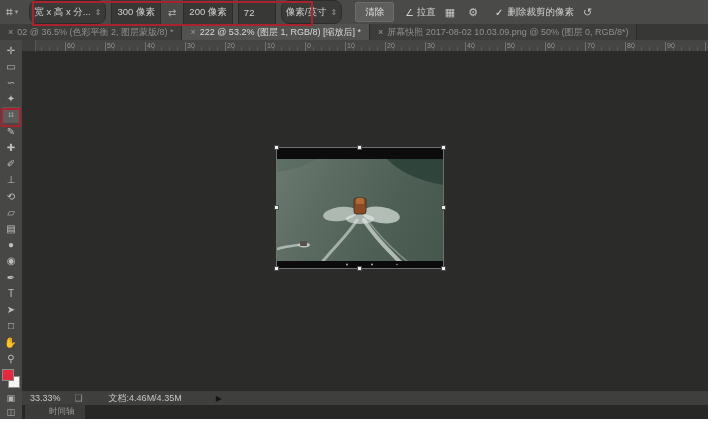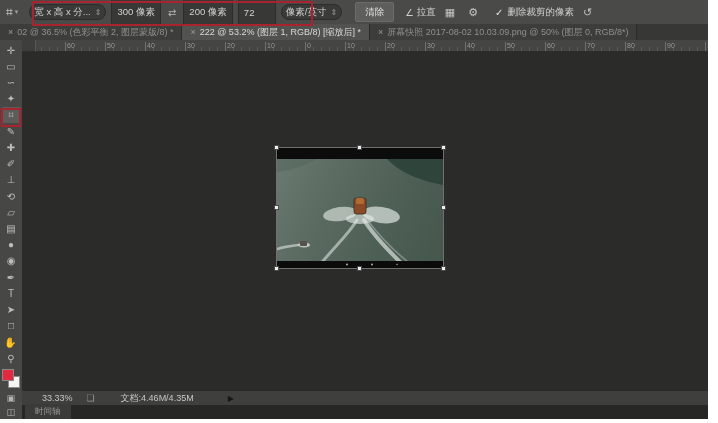--- a/index.html
+++ b/index.html
@@ -7,21 +7,21 @@
   .page { position:relative; width:718px; height:423px; background:#ffffff; overflow:hidden; }
   .app { position:absolute; left:0; top:0; width:708px; height:419px; background:#2b2b2a; overflow:hidden; }
 
   
   .options-bar { position:absolute; left:0; top:0; width:708px; height:24px; background:#4a4a48;
     display:flex; align-items:center; gap:5px; padding-left:6px; font-size:9.5px; color:#d2d2d2; }
   .tool-badge { display:flex; align-items:center; gap:2px; margin-right:6px; color:#e0e0e0; }
   .tool-badge .glyph { font-size:12px; }
   .tool-badge .caret { font-size:7px; color:#9f9f9f; }
   .obox { background:#3a3a38; border:1px solid #2c2c2a; border-radius:8px; padding:2px 4px;
-    display:flex; align-items:center; gap:4px; white-space:nowrap; height:16px; }
+    display:flex; align-items:center; gap:4px; white-space:nowrap; height:24px; }
   .obox .stepper { color:#9a9a9a; font-size:8px; }
   .ofield { background:#383836; border:1px solid #2c2c2a; border-radius:2px; padding:12px 5px;
     height:16px; white-space:nowrap; display:flex; align-items:center; }
   .ofield.narrow { width:38px; }
   .swap-glyph { color:#b5b5b5; font-size:10px; padding:0 2px; }
   .clear-btn { background:#5e5e5c; border:1px solid #6c6c6a; border-radius:2px; padding:2px 9px;
     height:20px; display:flex; align-items:center; color:#e2e2e2; margin-left:8px; }
   .bar-icon { color:#c3c3c3; font-size:11px; padding:0 4px; }
   .straighten { display:flex; align-items:center; gap:3px; margin-left:6px; color:#cfcfcf; }
   .checkbox-wrap { display:flex; align-items:center; gap:4px; margin-left:8px; color:#d0d0d0; }
@@ -79,28 +79,28 @@
   .photo .bar-top { position:absolute; left:0; top:0; width:100%; height:11px; background:#0c0c0c; }
   .photo svg { position:absolute; left:0; top:0; }
   .handle { position:absolute; width:5px; height:5px; background:#f0f0f0; border:1px solid #4a4a4a; z-index:5; }
   .h-tl{left:-3px;top:-3px} .h-tm{left:80px;top:-3px} .h-tr{right:-3px;top:-3px}
   .h-ml{left:-3px;top:57px} .h-mr{right:-3px;top:57px}
   .h-bl{left:-3px;bottom:-3px} .h-bm{left:80px;bottom:-3px} .h-br{right:-3px;bottom:-3px}
 
   
   .status-bar { position:absolute; left:22px; top:390px; width:686px; height:15px; background:#3f3f3e;
     border-top:1px solid #2a2a29; display:flex; align-items:center; font-size:9px; color:#c6c6c6; }
-  .status-zoom { margin-left:20px; }
+  .status-zoom { margin-left:8px; }
   .status-doc-icon { margin-left:14px; color:#9d9d9d; font-size:9px; }
   .status-doc { margin-left:26px; }
   .status-arrow { margin-left:34px; color:#161616; font-size:8px; }
   .bottom-strip { position:absolute; left:0; top:405px; width:708px; height:14px; background:#272726;
     display:flex; align-items:flex-end; }
   .timeline-tab { margin-left:25px; background:#3b3b3a; color:#9b9b9a; font-size:8.5px;
-    padding:2px 10px 1px 10px; border-radius:2px 2px 0 0; }
+    padding:2px 10px 1px 24px; border-radius:2px 2px 0 0; }
 
   
   .annotation { position:absolute; border:2px solid #a8232d; pointer-events:none; z-index:9; }
   .anno-options { left:32px; top:1px; width:281px; height:25px; }
   .anno-croptool { left:1px; top:108px; width:20px; height:19px; }
 </style>
 </head>
 <body>
 
 <div class="page">

